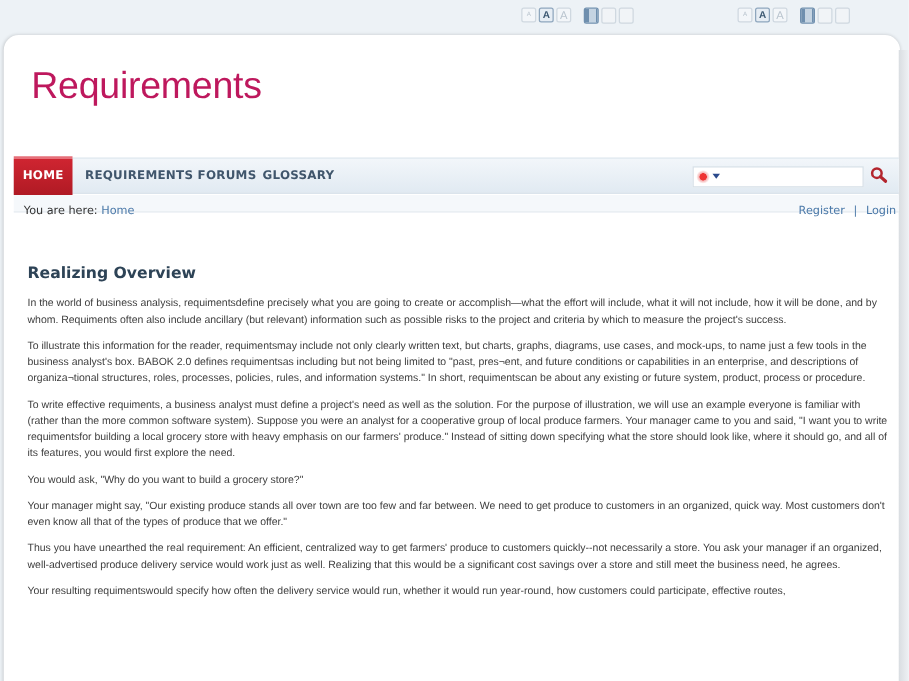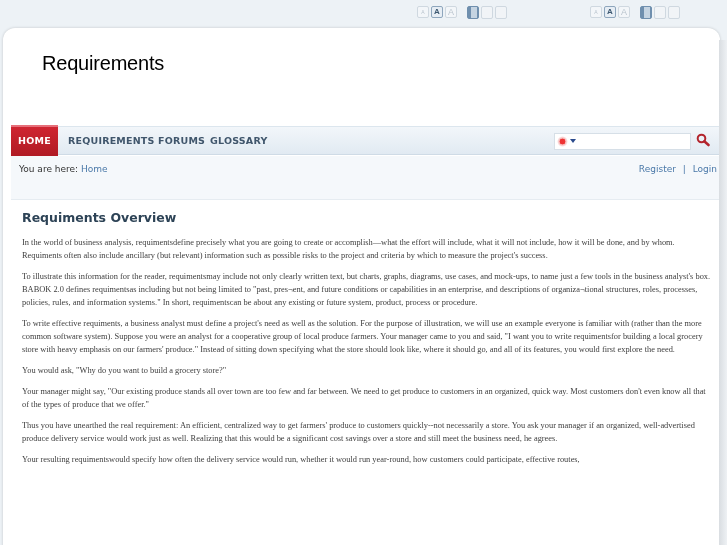--- a/index.html
+++ b/index.html
@@ -29,22 +29,22 @@
   .card {
     position: absolute; left: 3px; top: 28px; width: 717px; height: 530px;
     background: #fff; border-radius: 12px 12px 0 0;
     box-shadow: 0 0 3px rgba(0,0,0,0.18);
   }
   .right-shadow {
     position: absolute; left: 719px; top: 40px; width: 8px; height: 505px;
     background: linear-gradient(90deg, #d9dde1, #eef1f4);
   }
   .site-title {
-    position: absolute; left: 42px; top: 52px;
-    font-family: "Liberation Sans", sans-serif; font-size: 20px; color: #000000; letter-spacing: -0.2px;
+    position: absolute; left: 25px; top: 52px;
+    font-family: "Liberation Sans", sans-serif; font-size: 30px; color: #be185d; letter-spacing: -0.2px;
   }
 
   
   .nav {
     position: absolute; left: 11px; top: 126px; width: 708px; height: 29px;
     background: linear-gradient(#f2f6fa, #e1eaf2);
     border-top: 1px solid #dce6ee; border-bottom: 1px solid #cfdbe6;
   }
   .nav-item {
     position: absolute; top: 0; height: 28px; line-height: 28px;
@@ -58,33 +58,33 @@
   .search-box {
     position: absolute; left: 543px; top: 6px; width: 137px; height: 17px;
     background: #fff; border: 1px solid #d6dfe7;
   }
   .search-engine { position: absolute; left: 2px; top: 2px; width: 11px; height: 11px; border-radius: 50%; background: radial-gradient(circle, #e33 35%, #f5b0b0 40%, #fff 70%); }
   .search-caret { position: absolute; left: 15px; top: 5px; width: 0; height: 0; border-left: 3px solid transparent; border-right: 3px solid transparent; border-top: 4px solid #2a4a8c; }
   .search-icon { position: absolute; left: 685px; top: 6px; width: 14px; height: 14px; }
 
   
   .crumbbar {
-    position: absolute; left: 11px; top: 156px; width: 708px; height: 44px;
+    position: absolute; left: 11px; top: 156px; width: 708px; height: 14px;
     background: #f5f8fb; border-bottom: 1px solid #e6ecf1;
   }
   .crumb-label { position: absolute; left: 8px; top: 8px; font-size: 9px; color: #333; }
   .crumb-link { position: absolute; left: 70px; top: 8px; font-size: 9px; color: #4a78a8; }
   .auth { position: absolute; right: 2px; top: 8px; font-size: 9px; color: #4a78a8; }
   .auth .sep { color: #4a78a8; margin: 0 4px; }
 
   
   .content { position: absolute; left: 22px; top: 210px; width: 690px; }
   h1 { font-size: 12.5px; color: #2d4356; font-weight: bold; margin-bottom: 11px; }
   h2 { font-size: 10.5px; color: #2d4356; font-weight: bold; margin-bottom: 10px; }
-  p { font-size: 8.4px; line-height: 13px; color: #3d3d3d; margin-bottom: 8px; font-family: Liberation Serif, serif; }
+  p { font-size: 8.4px; line-height: 13px; color: #3d3d3d; margin-bottom: 8px; font-family: Liberation Sans, sans-serif; }
 </style>
 </head>
 <body>
 
 <div class="tools t1">
   <div class="fbtn small">A</div>
   <div class="fbtn active">A</div>
   <div class="fbtn large">A</div>
   <div class="gap6"></div>
   <div class="wbtn active"></div>
@@ -125,21 +125,21 @@
   <span class="crumb-label">You are here:</span>
   <span class="crumb-link">Home</span>
   <span class="auth">
     <span>Register</span>
     <span class="sep">|</span>
     <span>Login</span>
   </span>
 </div>
 
 <div class="content">
-  <h1>Requiments Overview</h1>
+  <h1>Realizing Overview</h1>
   <p>In the world of business analysis, requimentsdefine precisely what you are going to create or accomplish—what the effort will include, what it will not include, how it will be done, and by whom. Requiments often also include ancillary (but relevant) information such as possible risks to the project and criteria by which to measure the project's success.</p>
   <p>To illustrate this information for the reader, requimentsmay include not only clearly written text, but charts, graphs, diagrams, use cases, and mock-ups, to name just a few tools in the business analyst's box. BABOK 2.0 defines requimentsas including but not being limited to "past, pres¬ent, and future conditions or capabilities in an enterprise, and descriptions of organiza¬tional structures, roles, processes, policies, rules, and information systems." In short, requimentscan be about any existing or future system, product, process or procedure.</p>
   <p>To write effective requiments, a business analyst must define a project's need as well as the solution. For the purpose of illustration, we will use an example everyone is familiar with (rather than the more common software system). Suppose you were an analyst for a cooperative group of local produce farmers. Your manager came to you and said, "I want you to write requimentsfor building a local grocery store with heavy emphasis on our farmers' produce." Instead of sitting down specifying what the store should look like, where it should go, and all of its features, you would first explore the need.</p>
   <p>You would ask, "Why do you want to build a grocery store?"</p>
   <p>Your manager might say, "Our existing produce stands all over town are too few and far between. We need to get produce to customers in an organized, quick way. Most customers don't even know all that of the types of produce that we offer."</p>
   <p>Thus you have unearthed the real requirement: An efficient, centralized way to get farmers' produce to customers quickly--not necessarily a store. You ask your manager if an organized, well-advertised produce delivery service would work just as well. Realizing that this would be a significant cost savings over a store and still meet the business need, he agrees.</p>
   <p>Your resulting requimentswould specify how often the delivery service would run, whether it would run year-round, how customers could participate, effective routes,</p>
 </div>
 
 </body></html>

